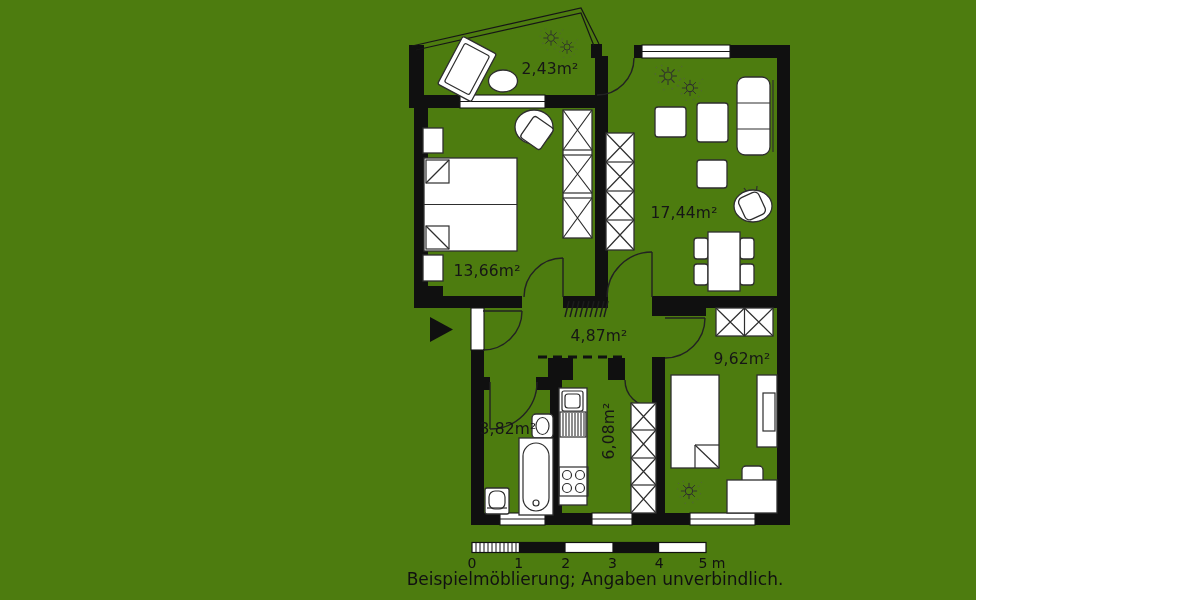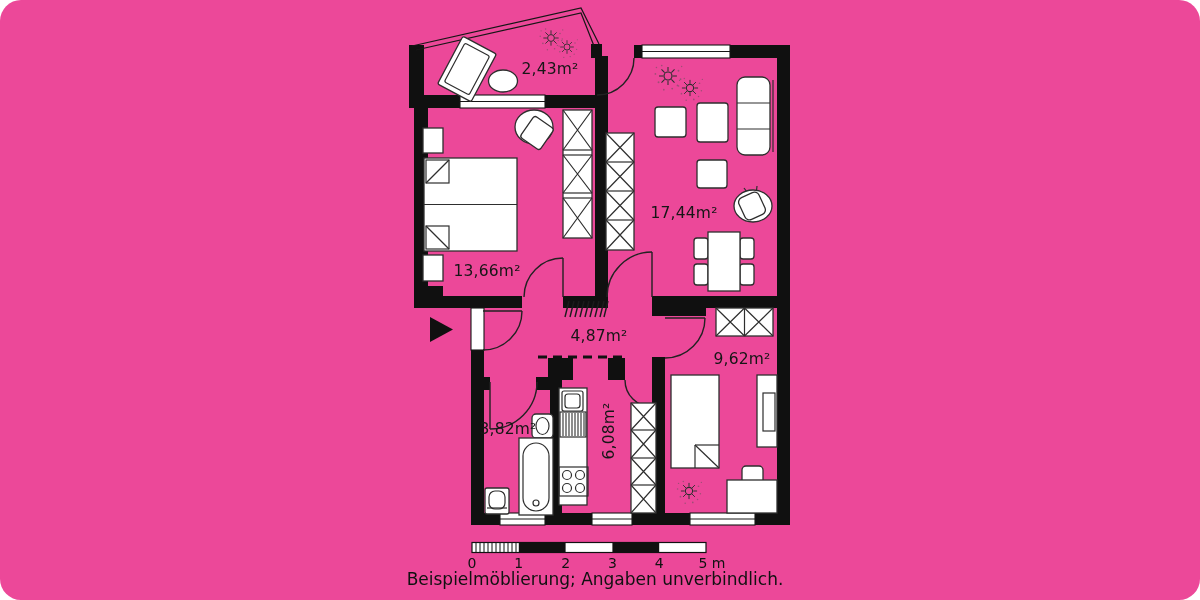--- a/index.html
+++ b/index.html
@@ -1,17 +1,17 @@
 <!DOCTYPE html>
 <html><head>
 <meta charset="utf-8">
 <style>
   html,body{margin:0;padding:0;background:#ffffff;}
-  .stage{position:relative;width:1200px;height:600px;background:#ec4899;overflow:hidden;
-         font-family:"DejaVu Sans","Liberation Sans",sans-serif;border-radius:21px;}
+  .stage{position:relative;width:976px;height:600px;background:#4d7c0f;overflow:hidden;
+         font-family:"DejaVu Sans","Liberation Sans",sans-serif;}
   svg{position:absolute;left:0;top:0;}
   .wall{fill:#101010;stroke:none;}
   .furn{fill:#ffffff;stroke:#2e2e2e;stroke-width:1.3;}
   .furnline{fill:none;stroke:#2e2e2e;stroke-width:1.2;}
   .door{fill:none;stroke:#222222;stroke-width:1.4;}
   .win{fill:#ffffff;stroke:#161616;stroke-width:1.1;}
   .winline{stroke:#161616;stroke-width:1;}
   .roomlabel{font-size:15.5px;fill:#161616;letter-spacing:.2px;}
   .scalelabel{font-size:14px;fill:#111111;}
   .caption{font-size:17px;fill:#111111;}

